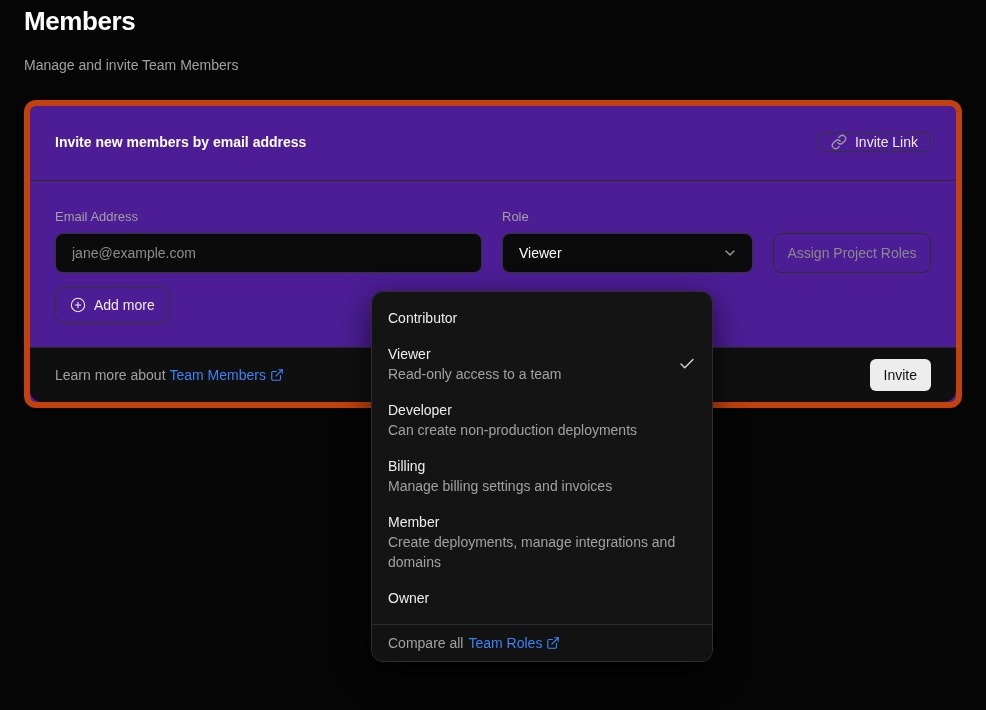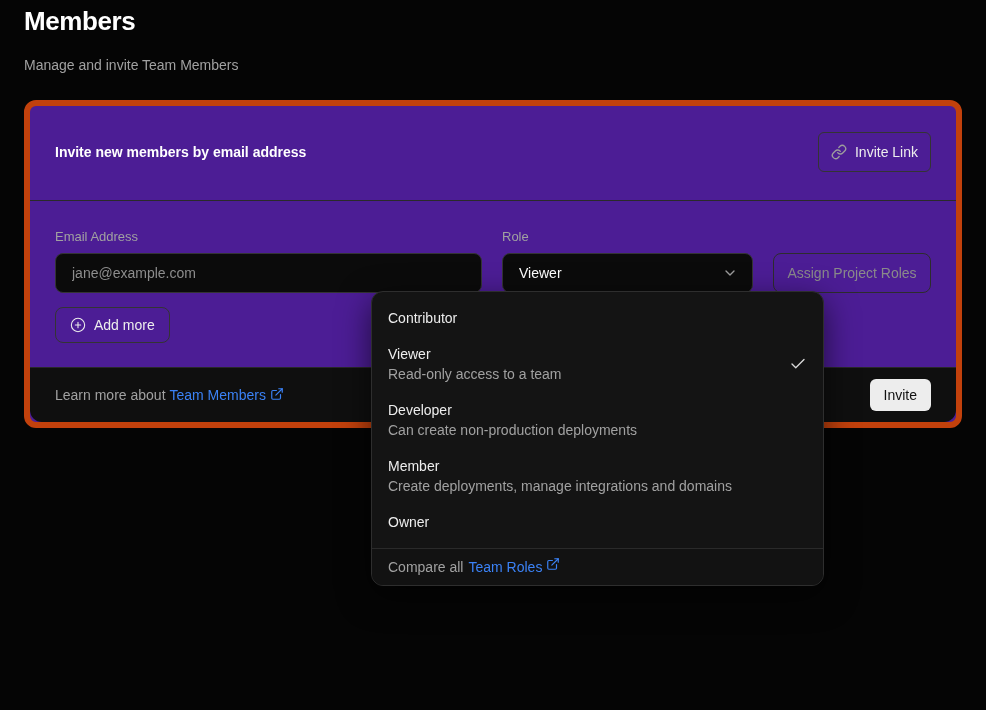--- a/index.html
+++ b/index.html
@@ -35,21 +35,21 @@
   }
   .card-title { font-size: 14px; font-weight: 700; color: #ffffff; line-height: 20px; }
 
   .btn {
     display: inline-flex; align-items: center; justify-content: center;
     gap: 8px; cursor: pointer; user-select: none;
     font-family: "Liberation Sans", sans-serif;
     font-size: 14px; color: #ededed;
     background: transparent;
     border: 1px solid #343434; border-radius: 6px;
-    height: 40px; padding: 0 12px; white-space: nowrap;
+    height: 20px; padding: 0 12px; white-space: nowrap;
   }
   .btn svg { flex: 0 0 auto; }
 
   .card-body { padding: 28px 25px 24px; }
   .form-row { display: flex; gap: 20px; }
   .col-email { flex: 1 1 auto; }
   .col-role { flex: 0 0 251px; }
   .col-assign { flex: 0 0 158px; display: flex; align-items: flex-end; }
 
   .field-label {
@@ -82,29 +82,29 @@
   .card-footer {
     display: flex; align-items: center; justify-content: space-between;
     height: 55px; padding: 0 25px;
     background: #0f0f0f;
     border-top: 1px solid #282828;
     border-radius: 0 0 12px 12px;
   }
   .footer-text { font-size: 14px; color: #a1a1a1; }
   .link {
     color: var(--link, #3b82f6); text-decoration: none; cursor: pointer;
-    display: inline-flex; gap: 4px;
+    display: inline-flex; align-items: center; gap: 4px;
   }
   .btn-invite {
     background: #ededed; color: #111111; border: none; border-radius: 6px;
     height: 32px; padding: 0 14px; font-weight: 400;
   }
 
   .dropdown {
-    position: absolute; left: 371px; top: 291px; width: 453px;
+    position: absolute; left: 371px; top: 291px; width: 342px;
     background: #141414;
     border: 1px solid #2e2e2e; border-radius: 12px;
     box-shadow: 0 10px 32px rgba(0,0,0,0.6);
     z-index: 10; overflow: hidden;
   }
   .opt-list { padding: 8px 0; }
   .opt {
     display: flex; align-items: center; justify-content: space-between;
     gap: 12px; padding: 8px 16px; cursor: pointer;
   }
@@ -215,20 +215,26 @@
         </span>
       </div>
       <div class="opt">
         <div class="opt-text">
           <div class="opt-name">Developer</div>
           <div class="opt-desc">Can create non-production deployments</div>
         </div>
       </div>
       <div class="opt">
         <div class="opt-text">
+          <div class="opt-name">Billing</div>
+          <div class="opt-desc">Manage billing settings and invoices</div>
+        </div>
+      </div>
+      <div class="opt">
+        <div class="opt-text">
           <div class="opt-name">Member</div>
           <div class="opt-desc">Create deployments, manage integrations and domains</div>
         </div>
       </div>
       <div class="opt">
         <div class="opt-text">
           <div class="opt-name">Owner</div>
         </div>
       </div>
     </div>

